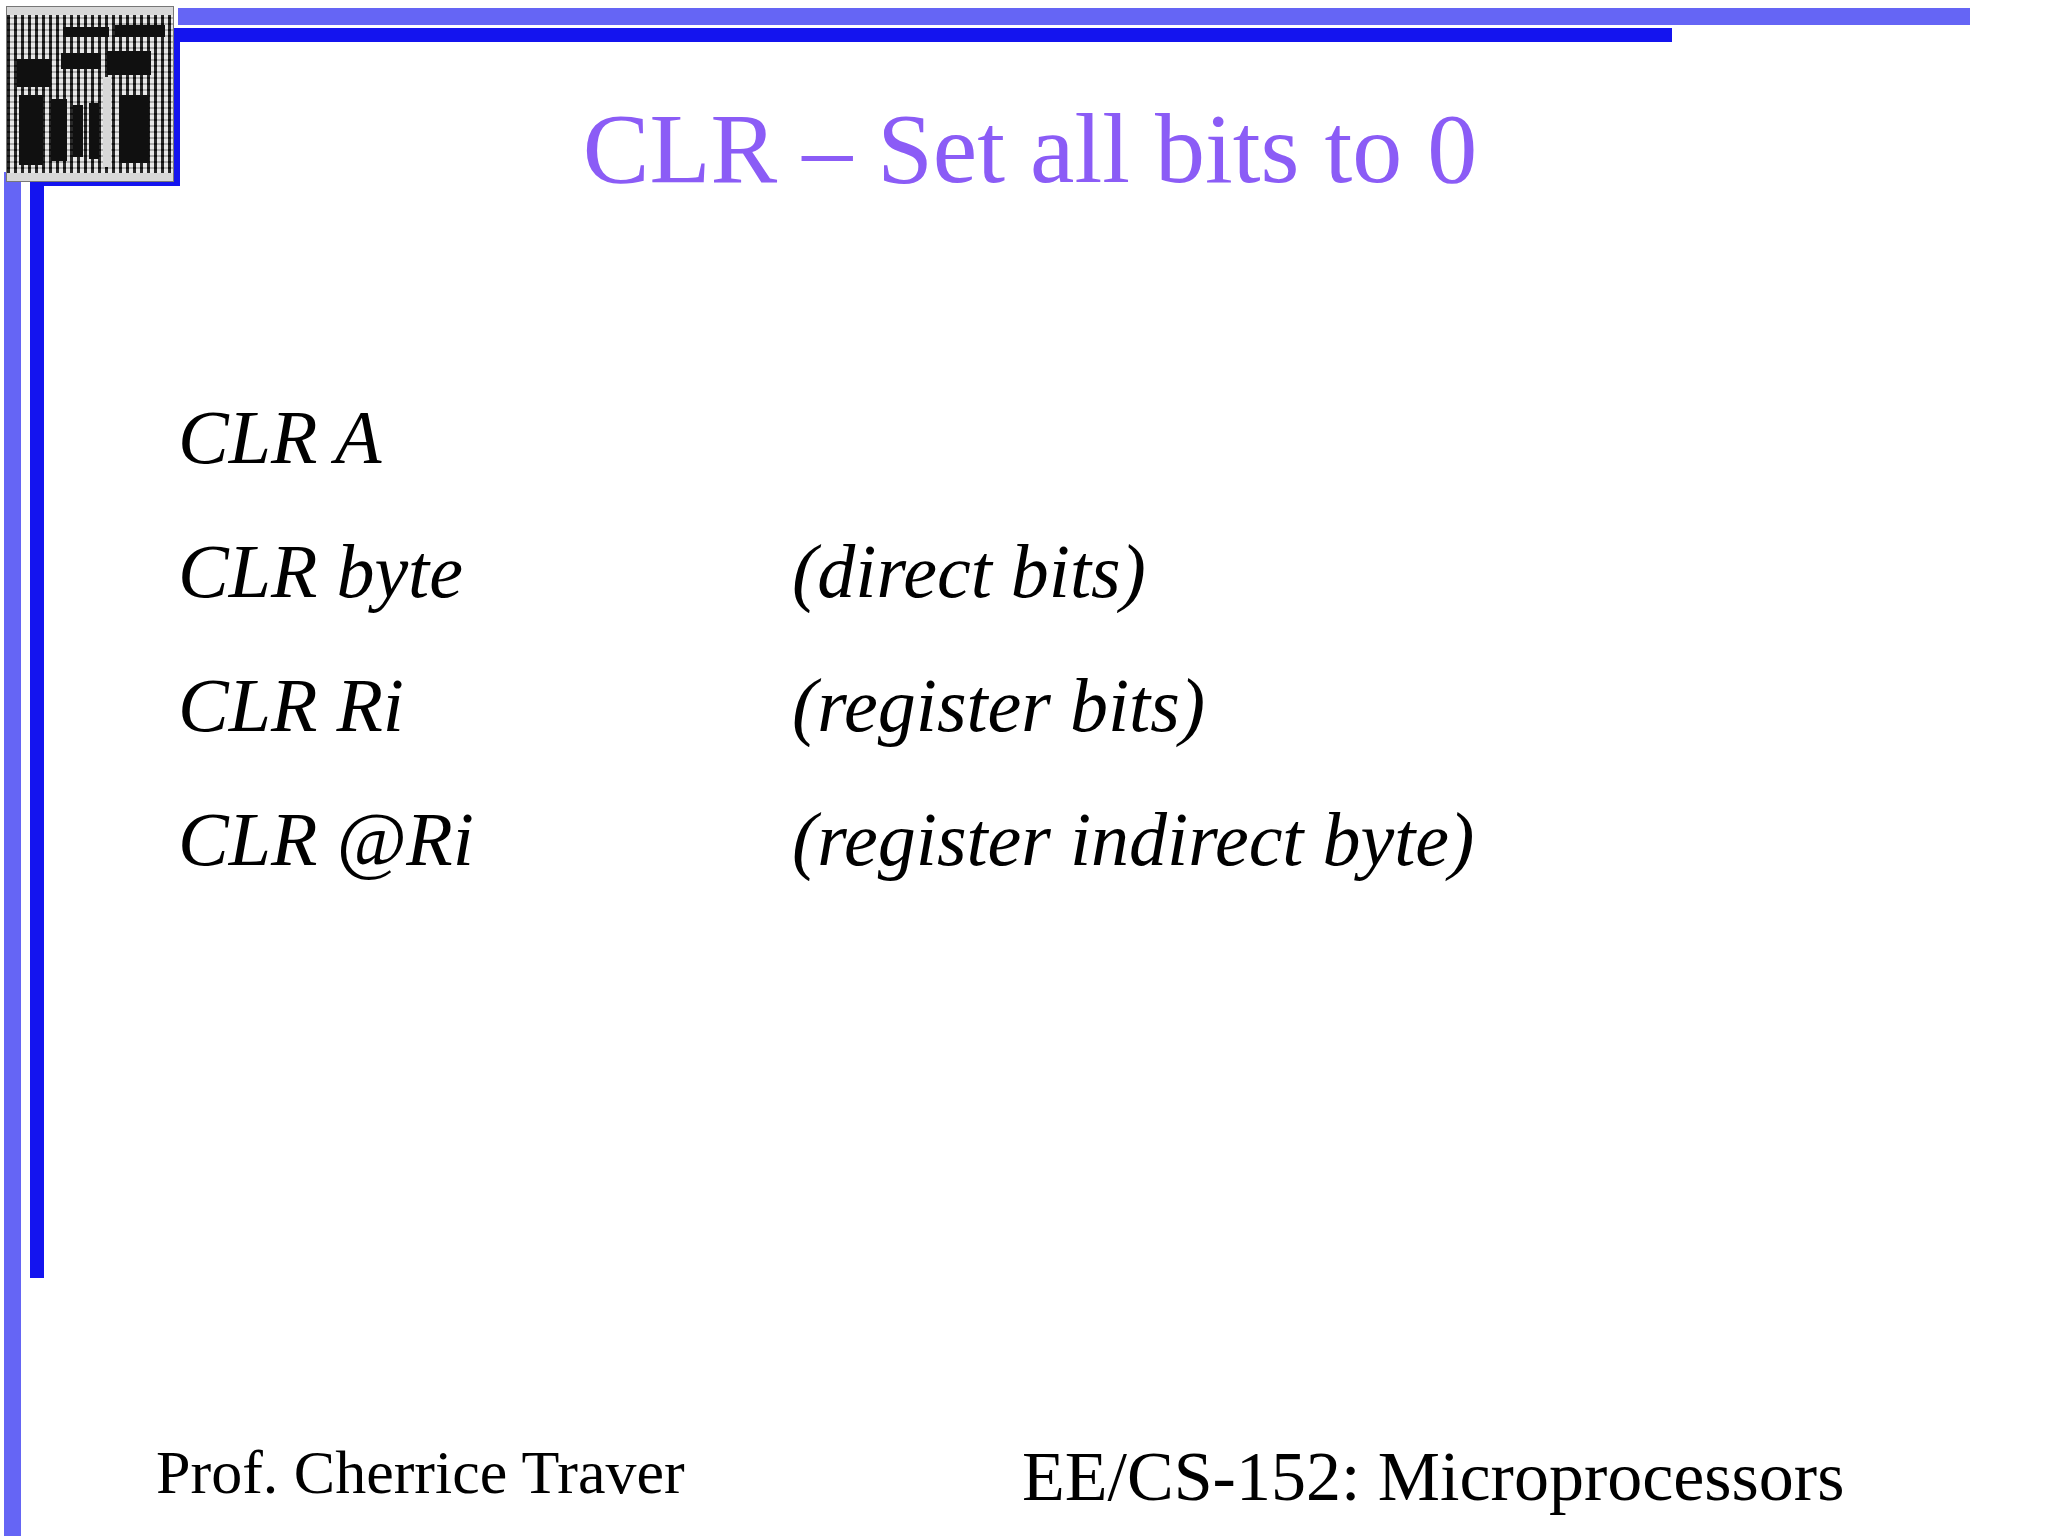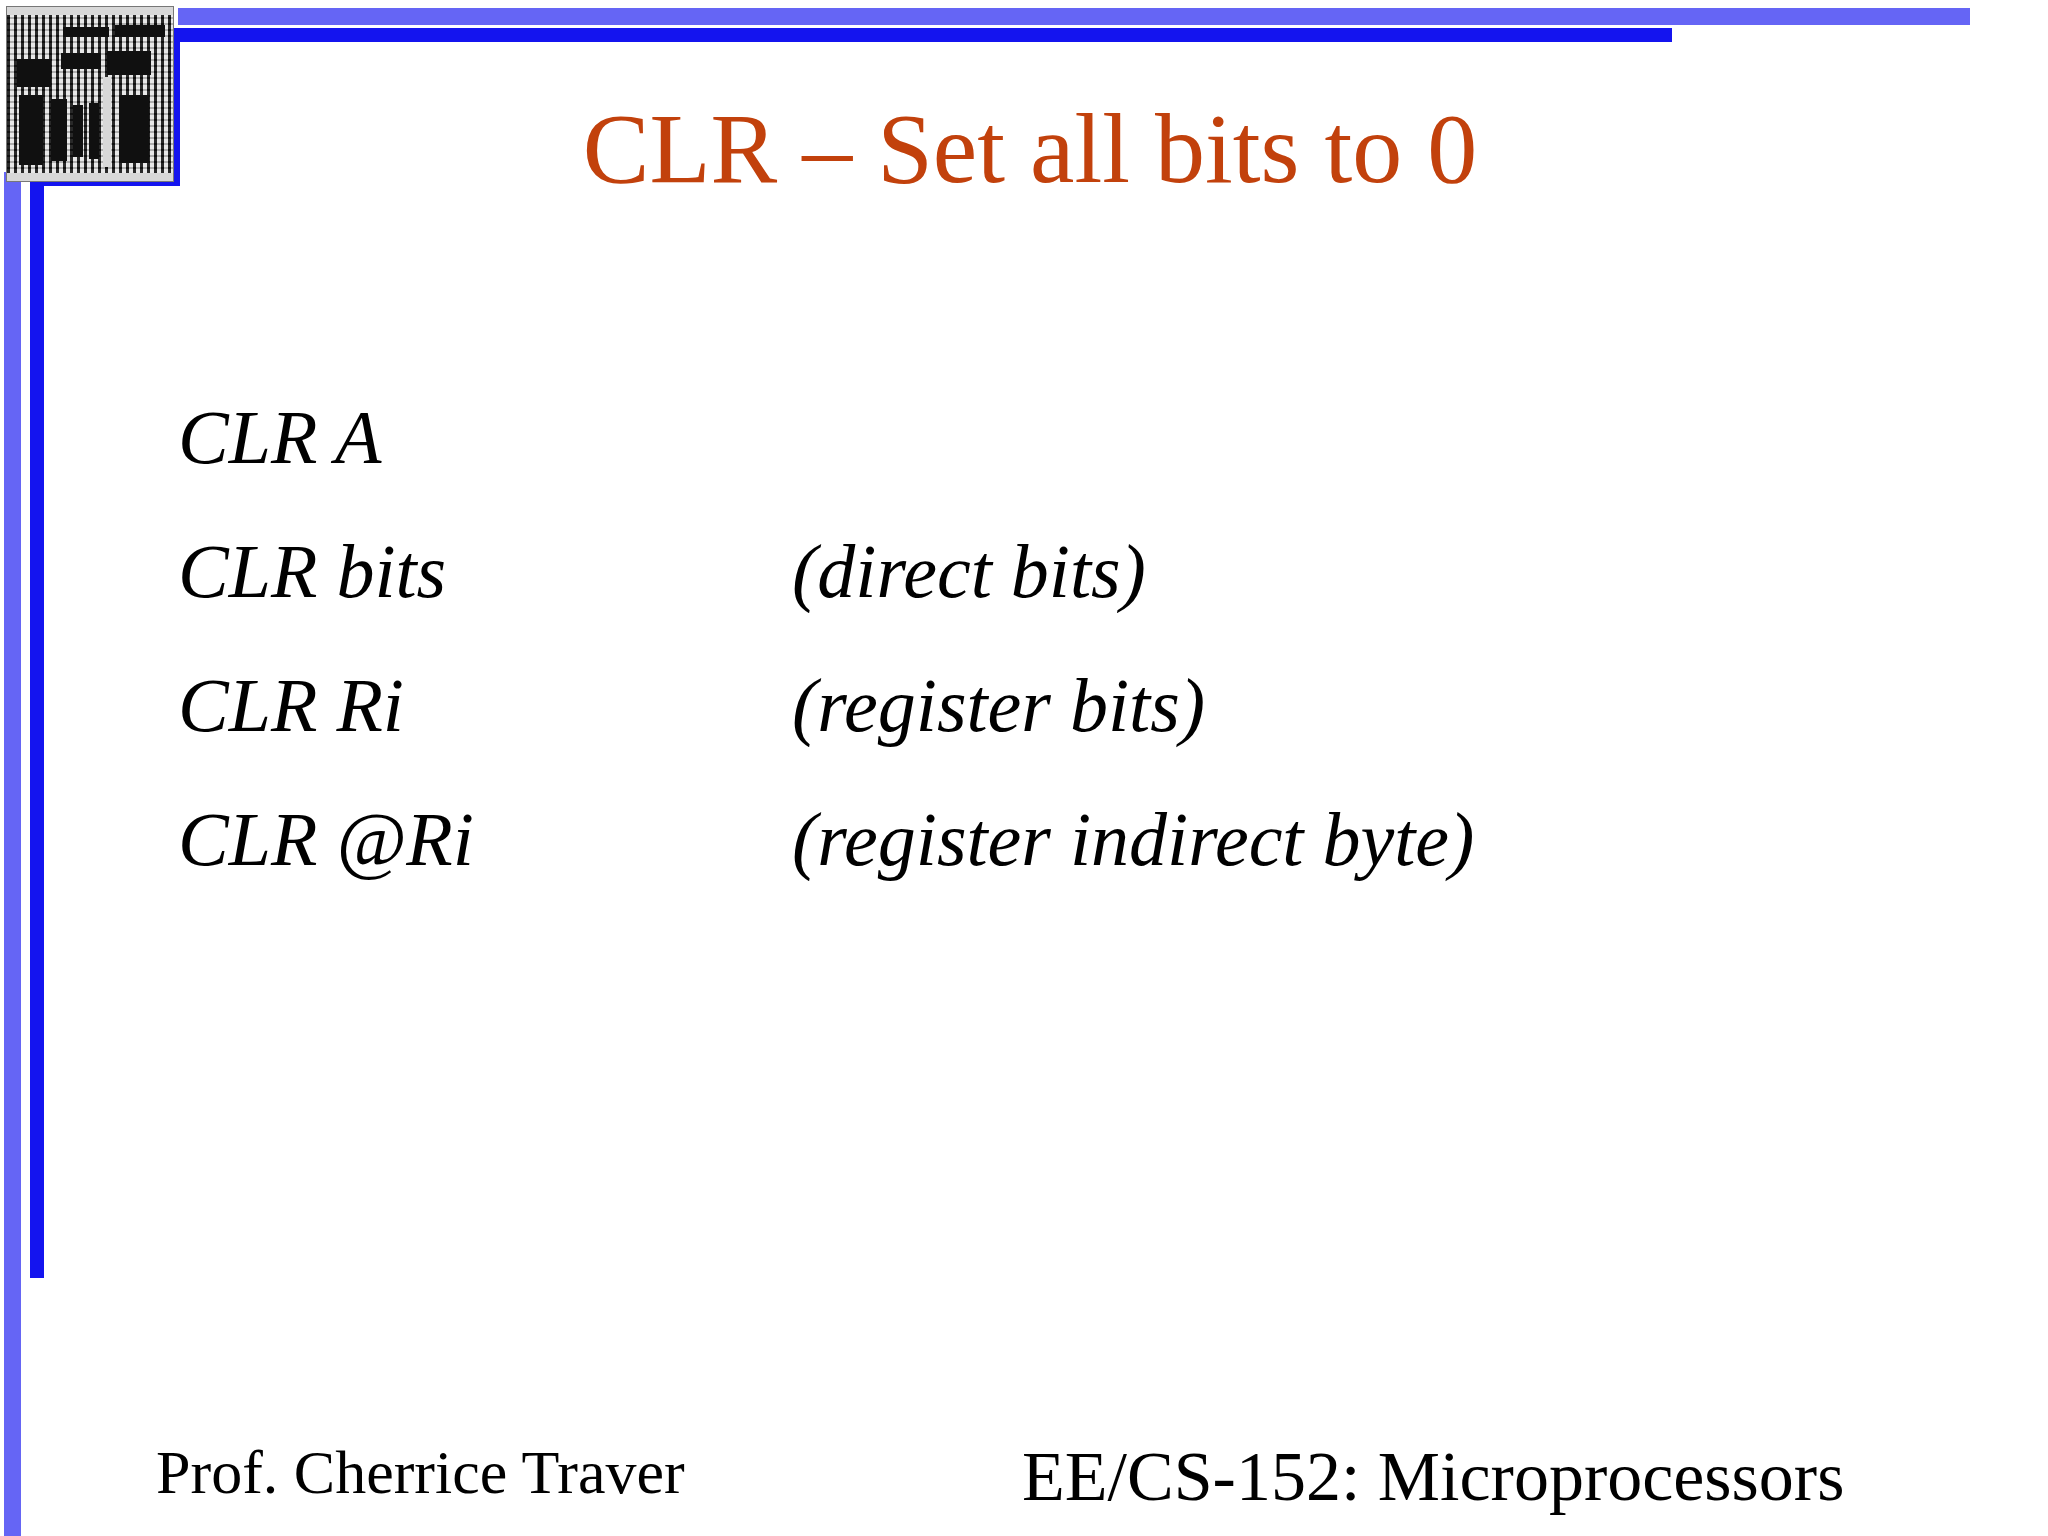--- a/index.html
+++ b/index.html
@@ -116,21 +116,21 @@
 
   
   .title {
     position: absolute;
     left: 200px;
     top: 96px;
     width: 1660px;
     text-align: center;
     font-size: 100px;
     line-height: 1.05;
-    color: #c2410c;
+    color: #8b5cf6;
     letter-spacing: 0px;
     white-space: nowrap;
   }
 
   
   .body-block {
     position: absolute;
     left: 178px;
     top: 398px;
     width: 1700px;
@@ -212,21 +212,21 @@
   <div class="title">CLR – Set all bits to 0</div>
 
   <div class="body-block">
 
     <div class="body-line">
       <span class="instr">CLR A</span>
       <span class="mode"></span>
     </div>
 
     <div class="body-line">
-      <span class="instr">CLR bits</span>
+      <span class="instr">CLR byte</span>
       <span class="mode">(direct bits)</span>
     </div>
 
     <div class="body-line">
       <span class="instr">CLR Ri</span>
       <span class="mode">(register bits)</span>
     </div>
 
     <div class="body-line">
       <span class="instr">CLR @Ri</span>

